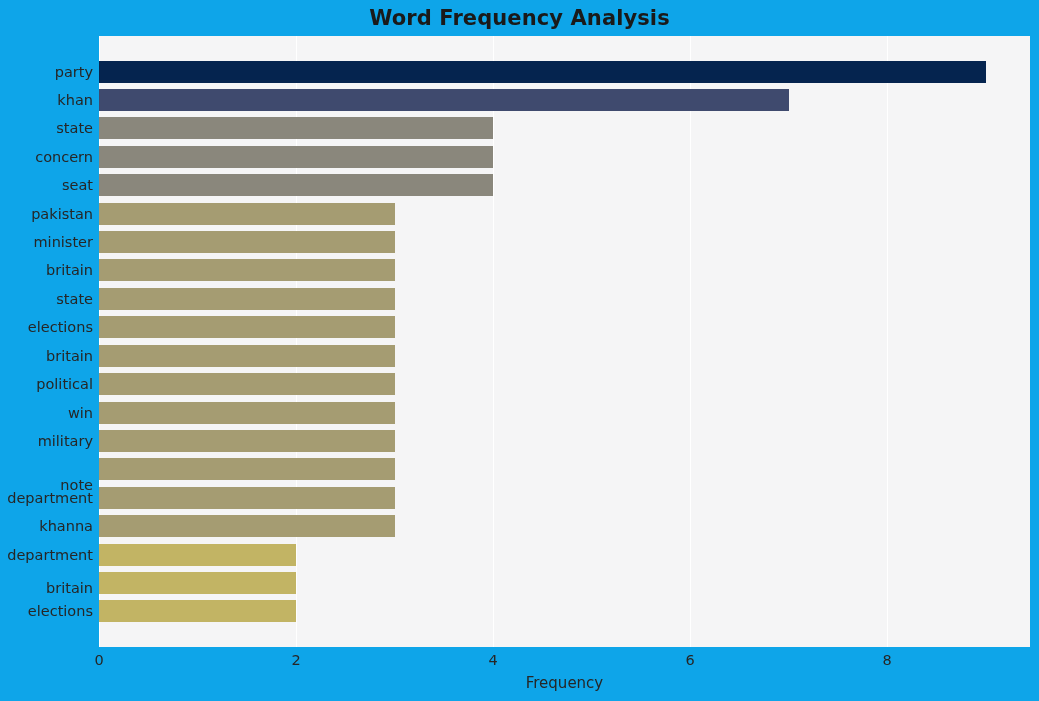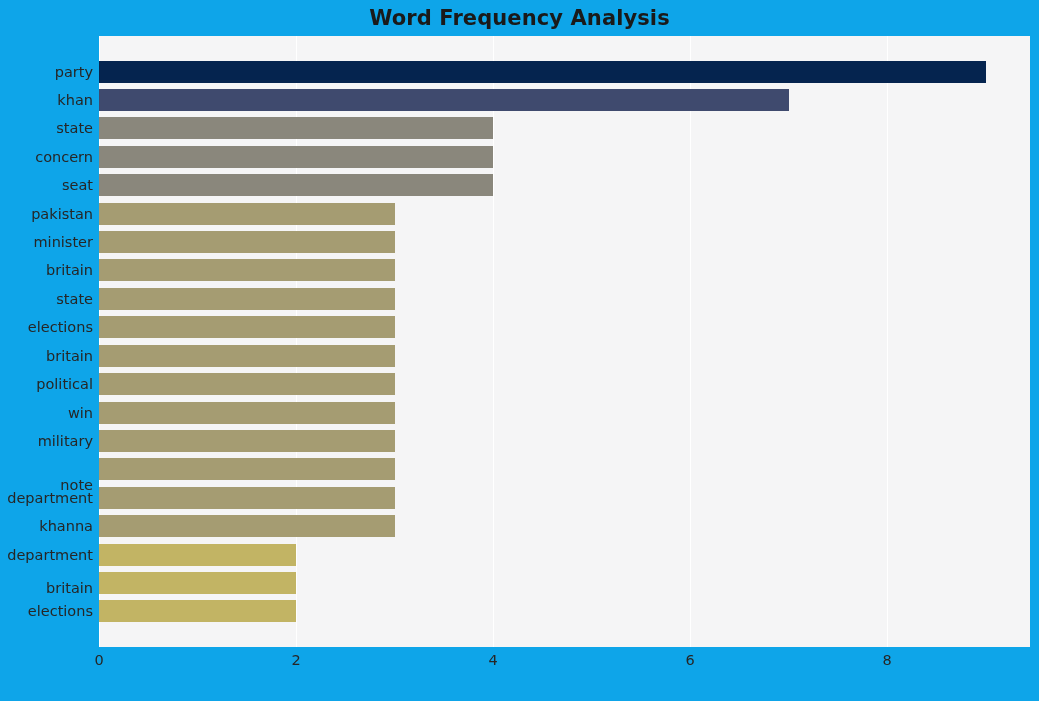--- a/index.html
+++ b/index.html
@@ -186,14 +186,15 @@
       <div class="ylabel" style="top: 564.477px; color: rgb(38, 38, 38);">elections</div>
     </div>
   <div id="xlabels-layer">
       <div class="xlabel" style="left: 0px; color: rgb(38, 38, 38);">0</div>
       <div class="xlabel" style="left: 197.037px; color: rgb(38, 38, 38);">2</div>
       <div class="xlabel" style="left: 394.074px; color: rgb(38, 38, 38);">4</div>
       <div class="xlabel" style="left: 591.111px; color: rgb(38, 38, 38);">6</div>
       <div class="xlabel" style="left: 788.148px; color: rgb(38, 38, 38);">8</div>
     </div>
 
+  <div id="xaxis-title" style="color: rgb(38, 38, 38);">Frequency</div>
 
 </div>
 
 </body></html>

